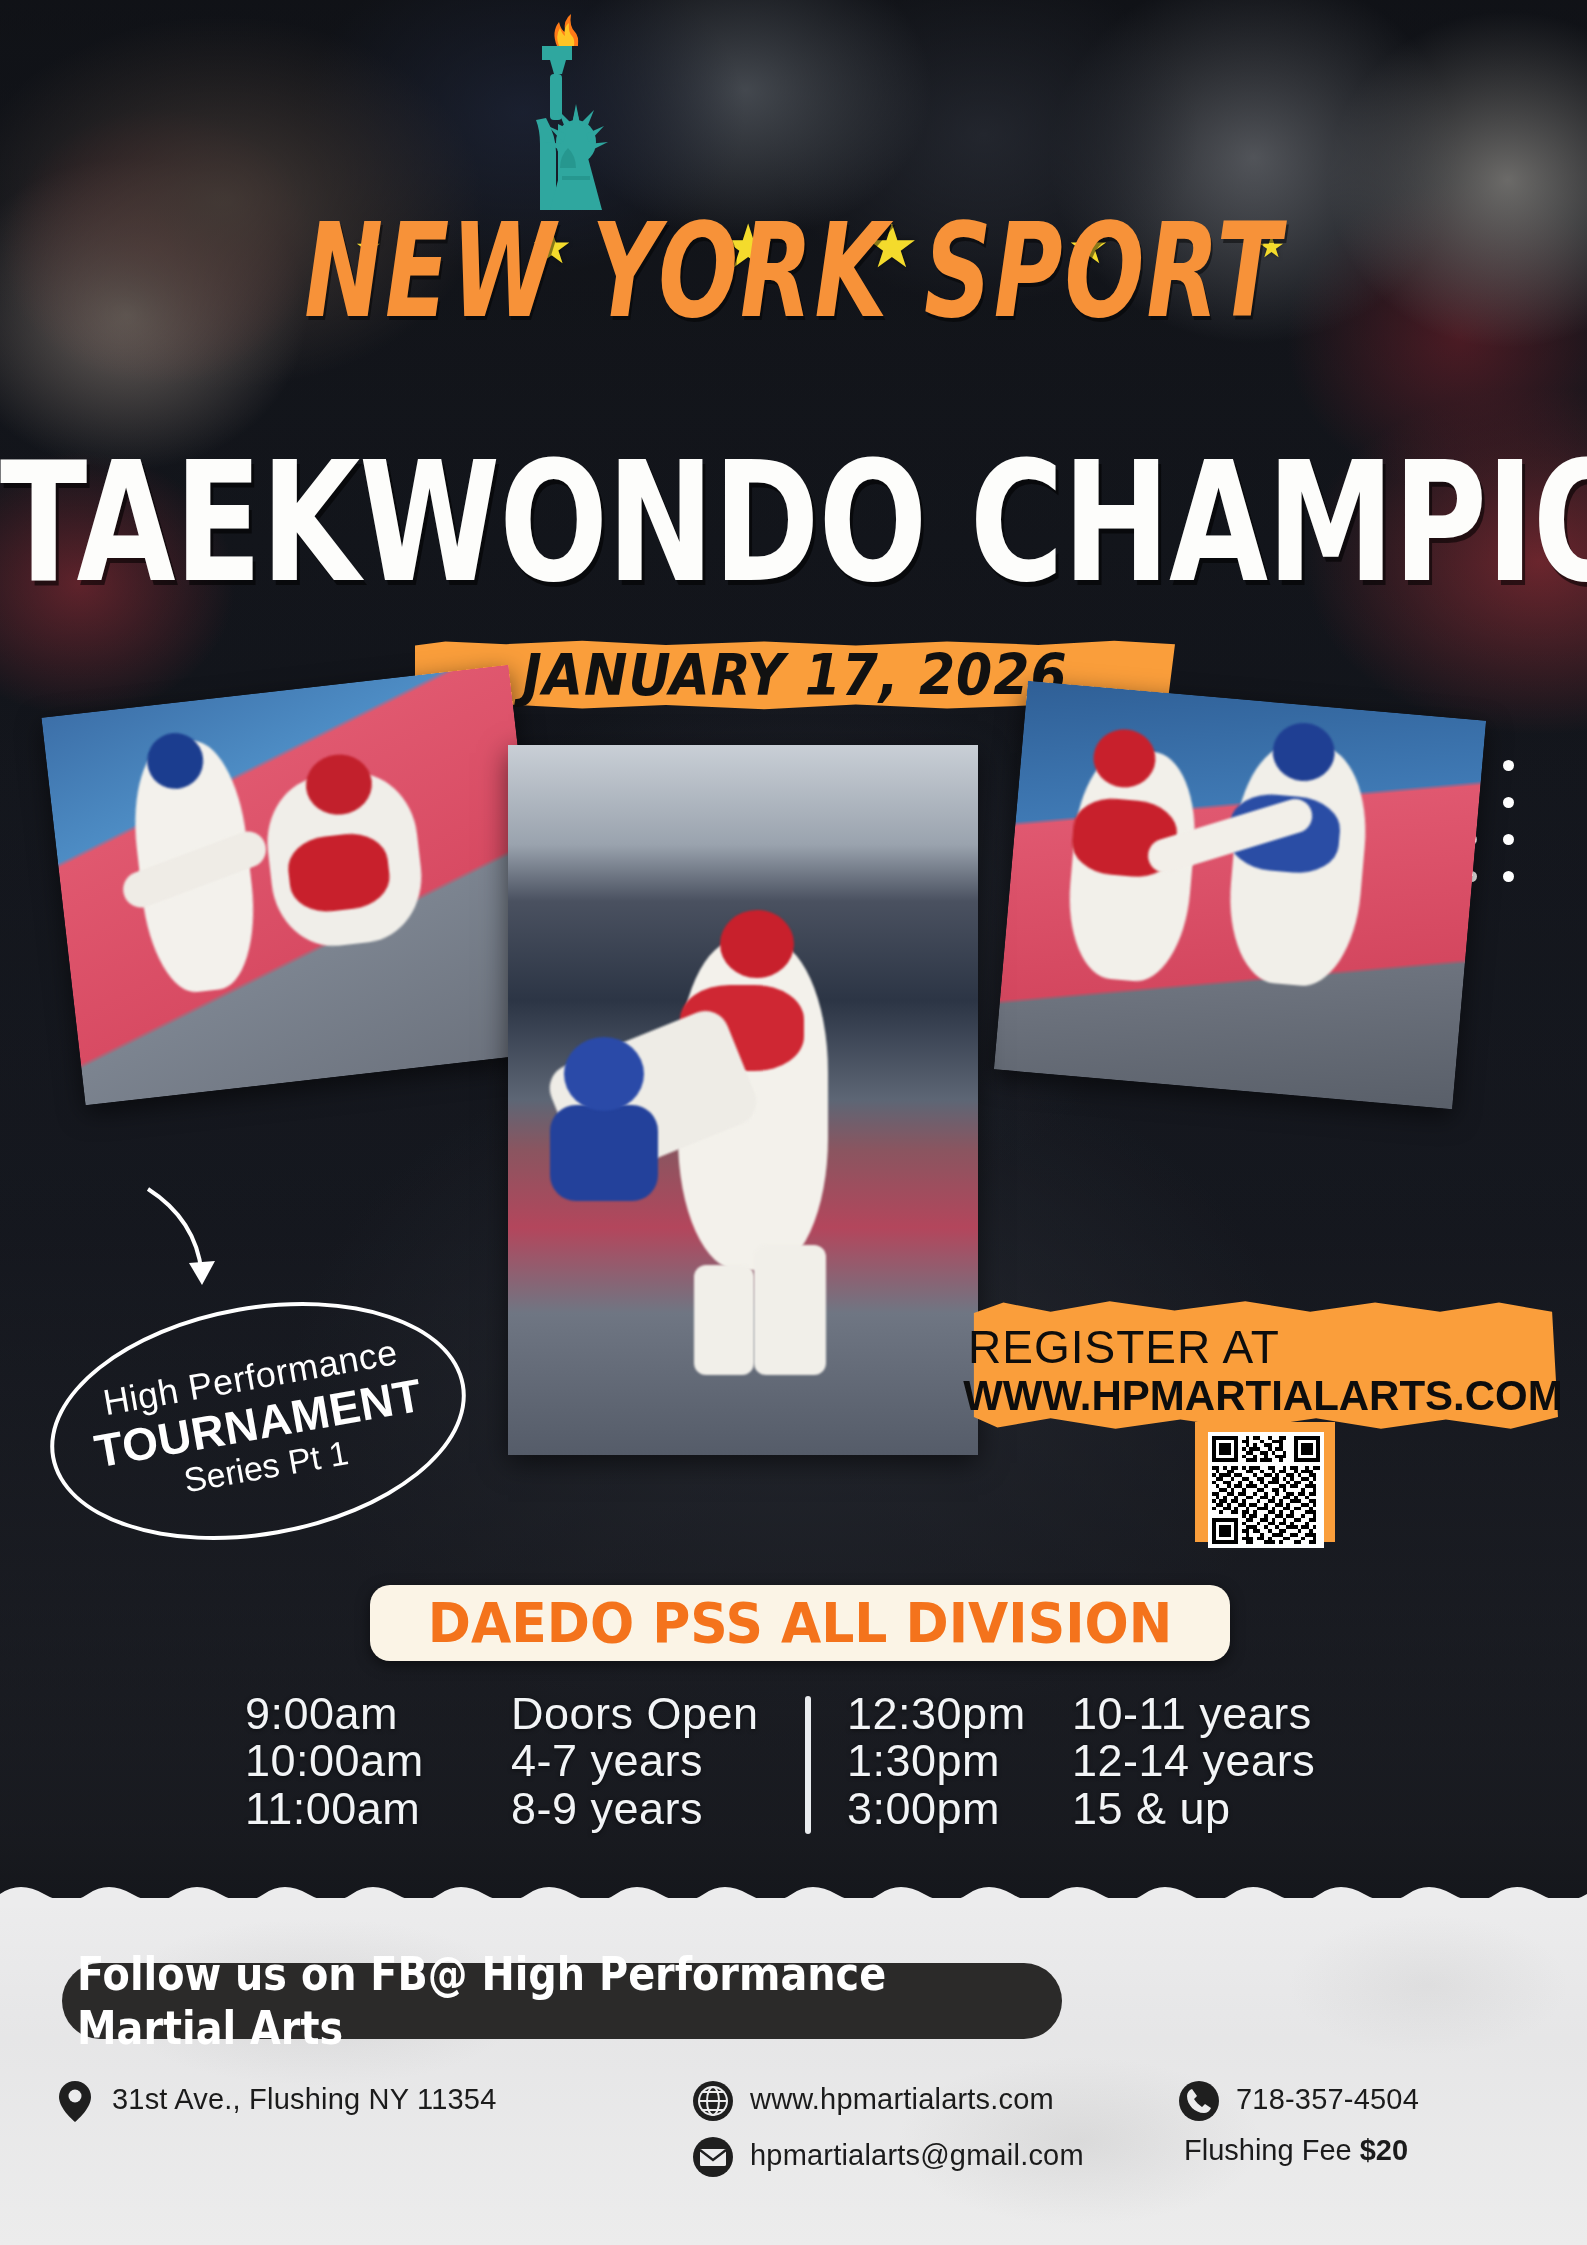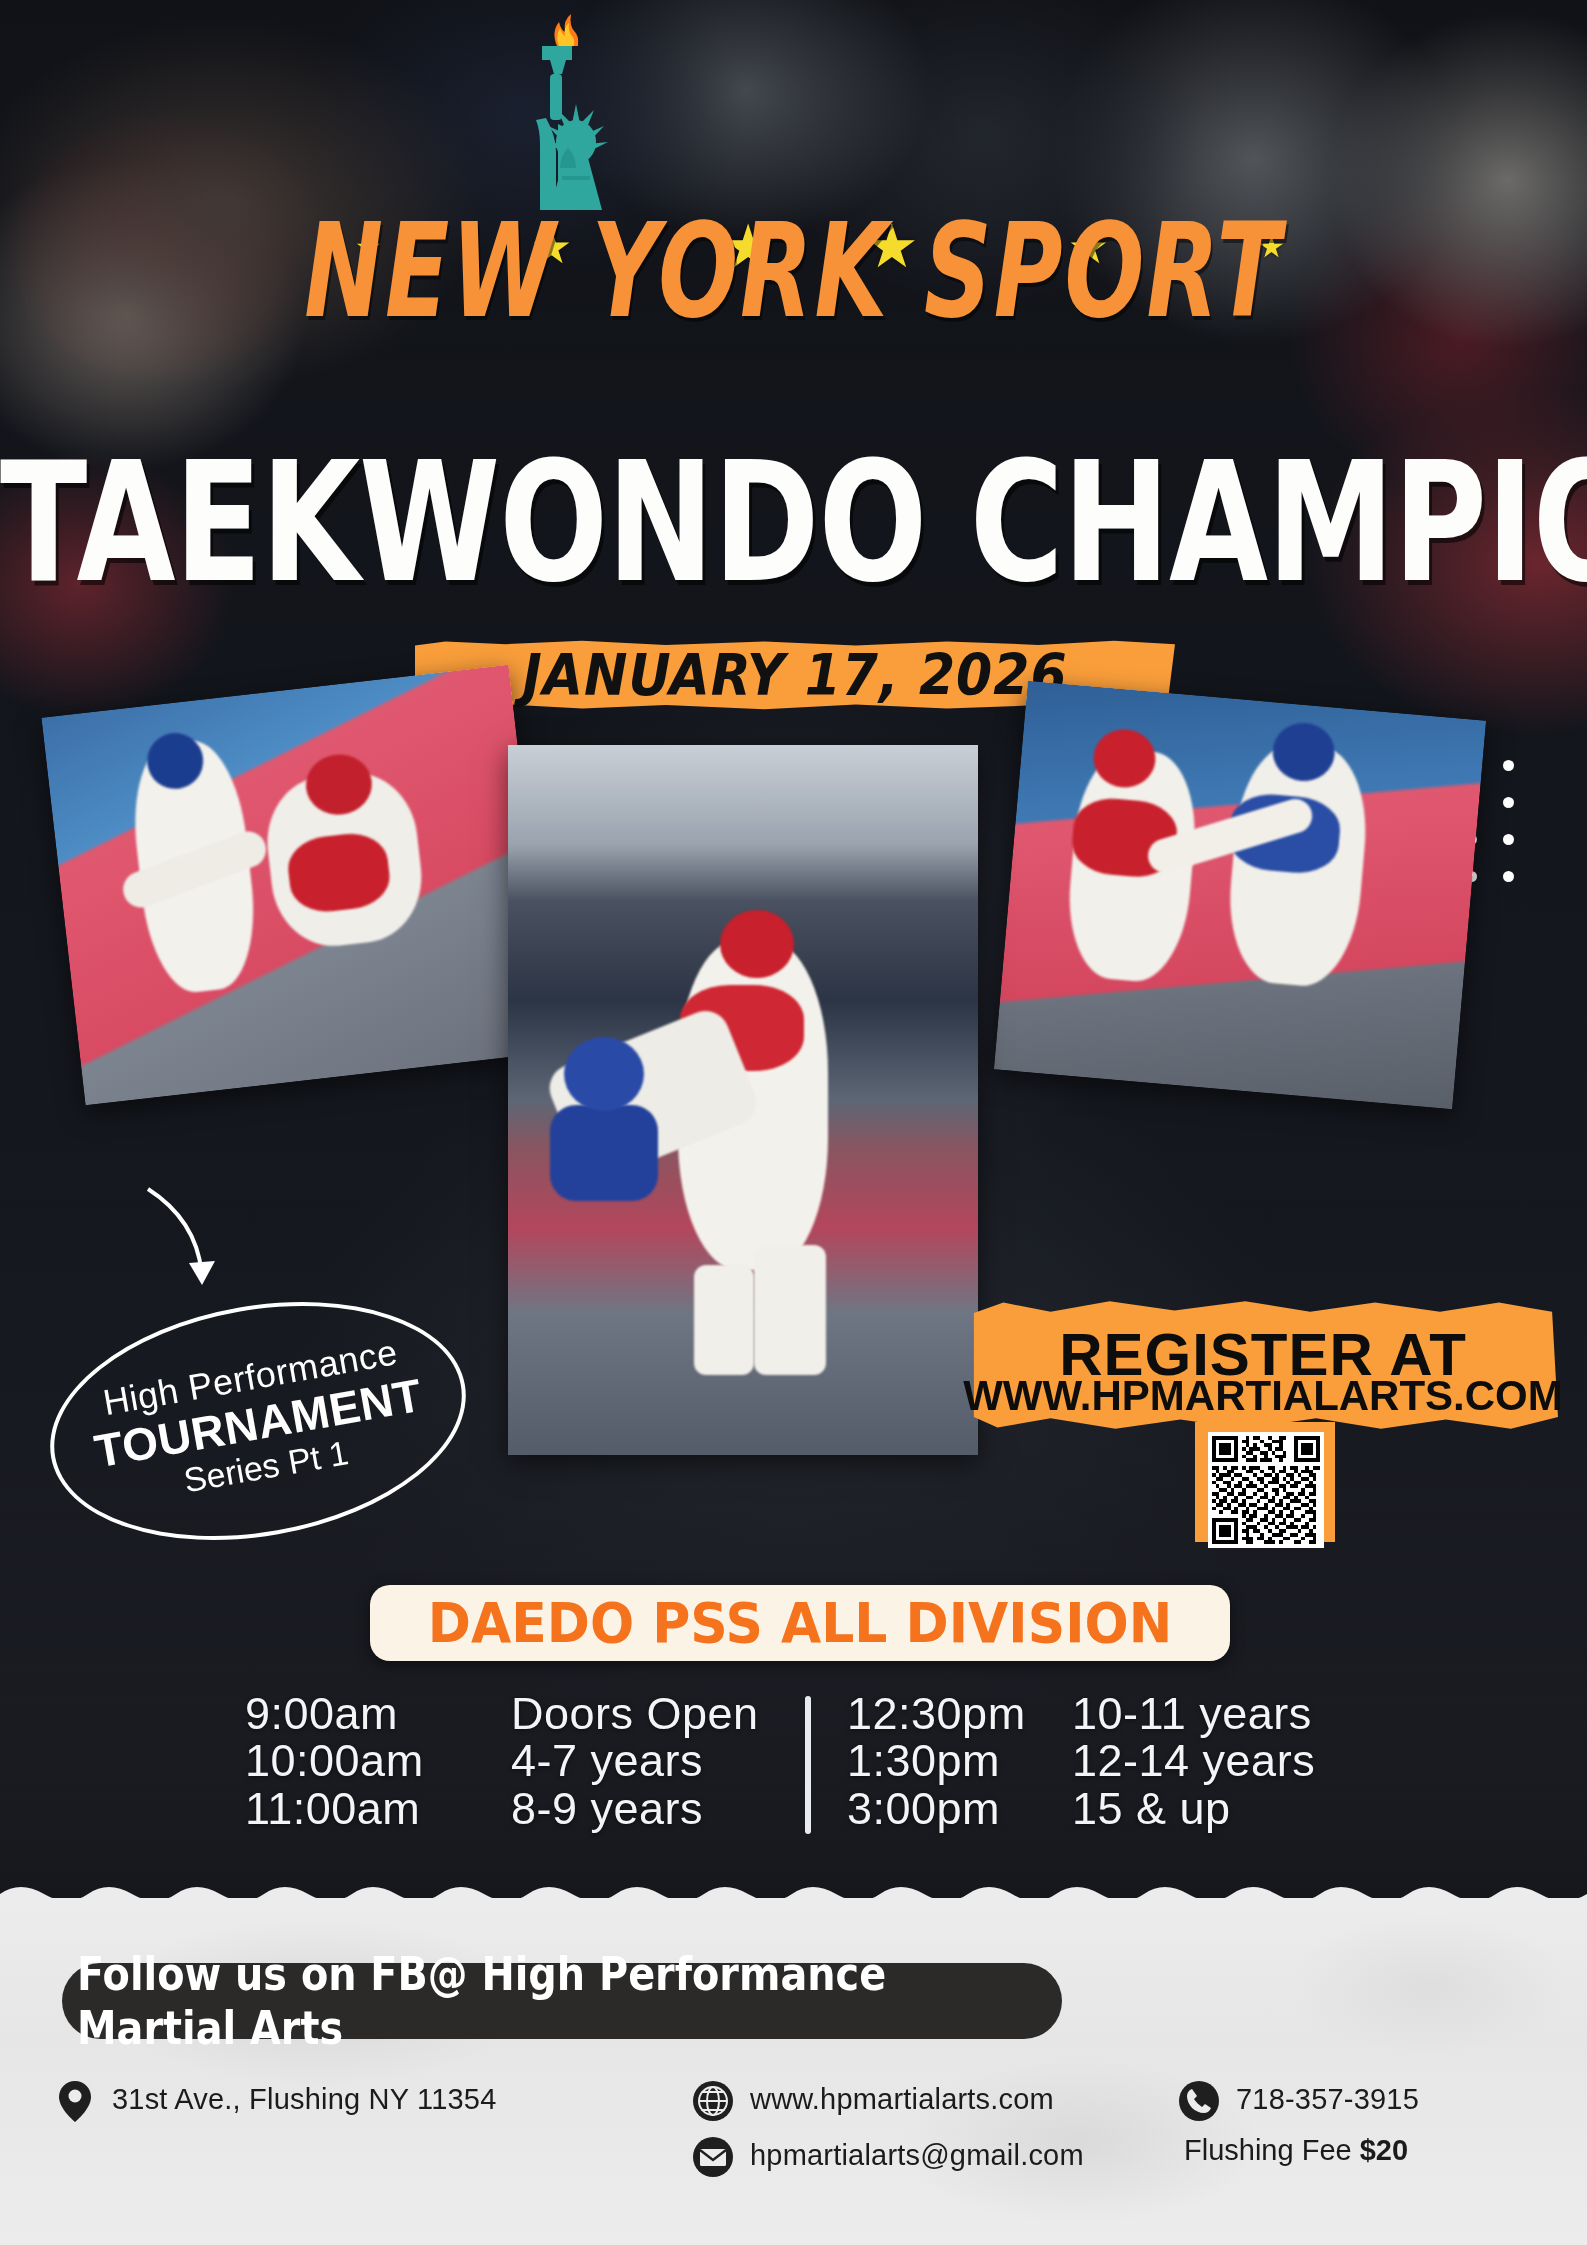--- a/index.html
+++ b/index.html
@@ -96,22 +96,22 @@
     align-items:center;justify-content:center;color:#fff;text-align:center;}
   .badge .l1{font-size:36px;font-weight:400;letter-spacing:.5px;}
   .badge .l2{font-size:46px;font-weight:bold;letter-spacing:.5px;margin-top:-2px;}
   .badge .l3{font-size:34px;font-weight:400;margin-top:-2px;}
   .arrow{position:absolute;left:140px;top:1185px;width:100px;height:110px;}
 
   
   .reg-bg{position:absolute;left:968px;top:1300px;width:590px;height:130px;background:#FA9E3B;
     clip-path:polygon(1% 10%,6% 2%,14% 9%,24% 1%,35% 8%,47% 1%,58% 9%,69% 2%,80% 9%,90% 2%,99% 9%,
       100% 90%,92% 99%,81% 92%,70% 99%,59% 91%,47% 99%,36% 92%,25% 99%,14% 91%,5% 98%,1% 90%);}
-  .reg-t1{position:absolute;left:968px;top:1320px;width:590px;text-align:center;
-    font-size:60px;font-weight:bold;color:#0d0d0d;letter-spacing:1px;}
+  .reg-t1{position:absolute;left:968px;top:1320px;width:590px;
+    font-size:46px;font-weight:normal;color:#0d0d0d;letter-spacing:1px;}
   .reg-t2{position:absolute;left:953px;top:1372px;width:620px;text-align:center;
     font-size:42px;font-weight:bold;color:#0d0d0d;letter-spacing:0px;}
   .qr-bg{position:absolute;left:1195px;top:1422px;width:140px;height:120px;background:#FA9E3B;}
   .qr{position:absolute;left:1208px;top:1432px;width:116px;height:116px;background:#fff;padding:4px;box-sizing:border-box;}
   .qr svg{display:block;}
 
   
   .daedo{position:absolute;left:370px;top:1585px;width:860px;height:76px;
     background:#FBF4E6;border-radius:20px;display:flex;align-items:center;justify-content:center;
     box-shadow:0 4px 14px rgba(0,0,0,.5);}
@@ -590,21 +590,21 @@
     <div class="cgroup cg3">
       <div>
         <div class="crow">
           <span class="cicon">
             <svg viewBox="0 0 46 46" width="46" height="46">
               <circle cx="23" cy="23" r="20" fill="#1f1f1f"></circle>
               <path d="M16 11 c-3 1 -5 4 -5 7 c0 9 8 17 17 17 c3 0 6 -2 7 -5 l-6 -4 l-3 3
                        c-3 -2 -6 -5 -8 -8 l3 -3 z" fill="#ececed"></path>
             </svg>
           </span>
-          <div class="ctext"><span>718-357-3915</span></div>
+          <div class="ctext"><span>718-357-4504</span></div>
         </div>
         <div class="specfee">
           <span>Flushing Fee </span><b>$20</b>
         </div>
       </div>
     </div>
 
   </div>
 
 </div>

